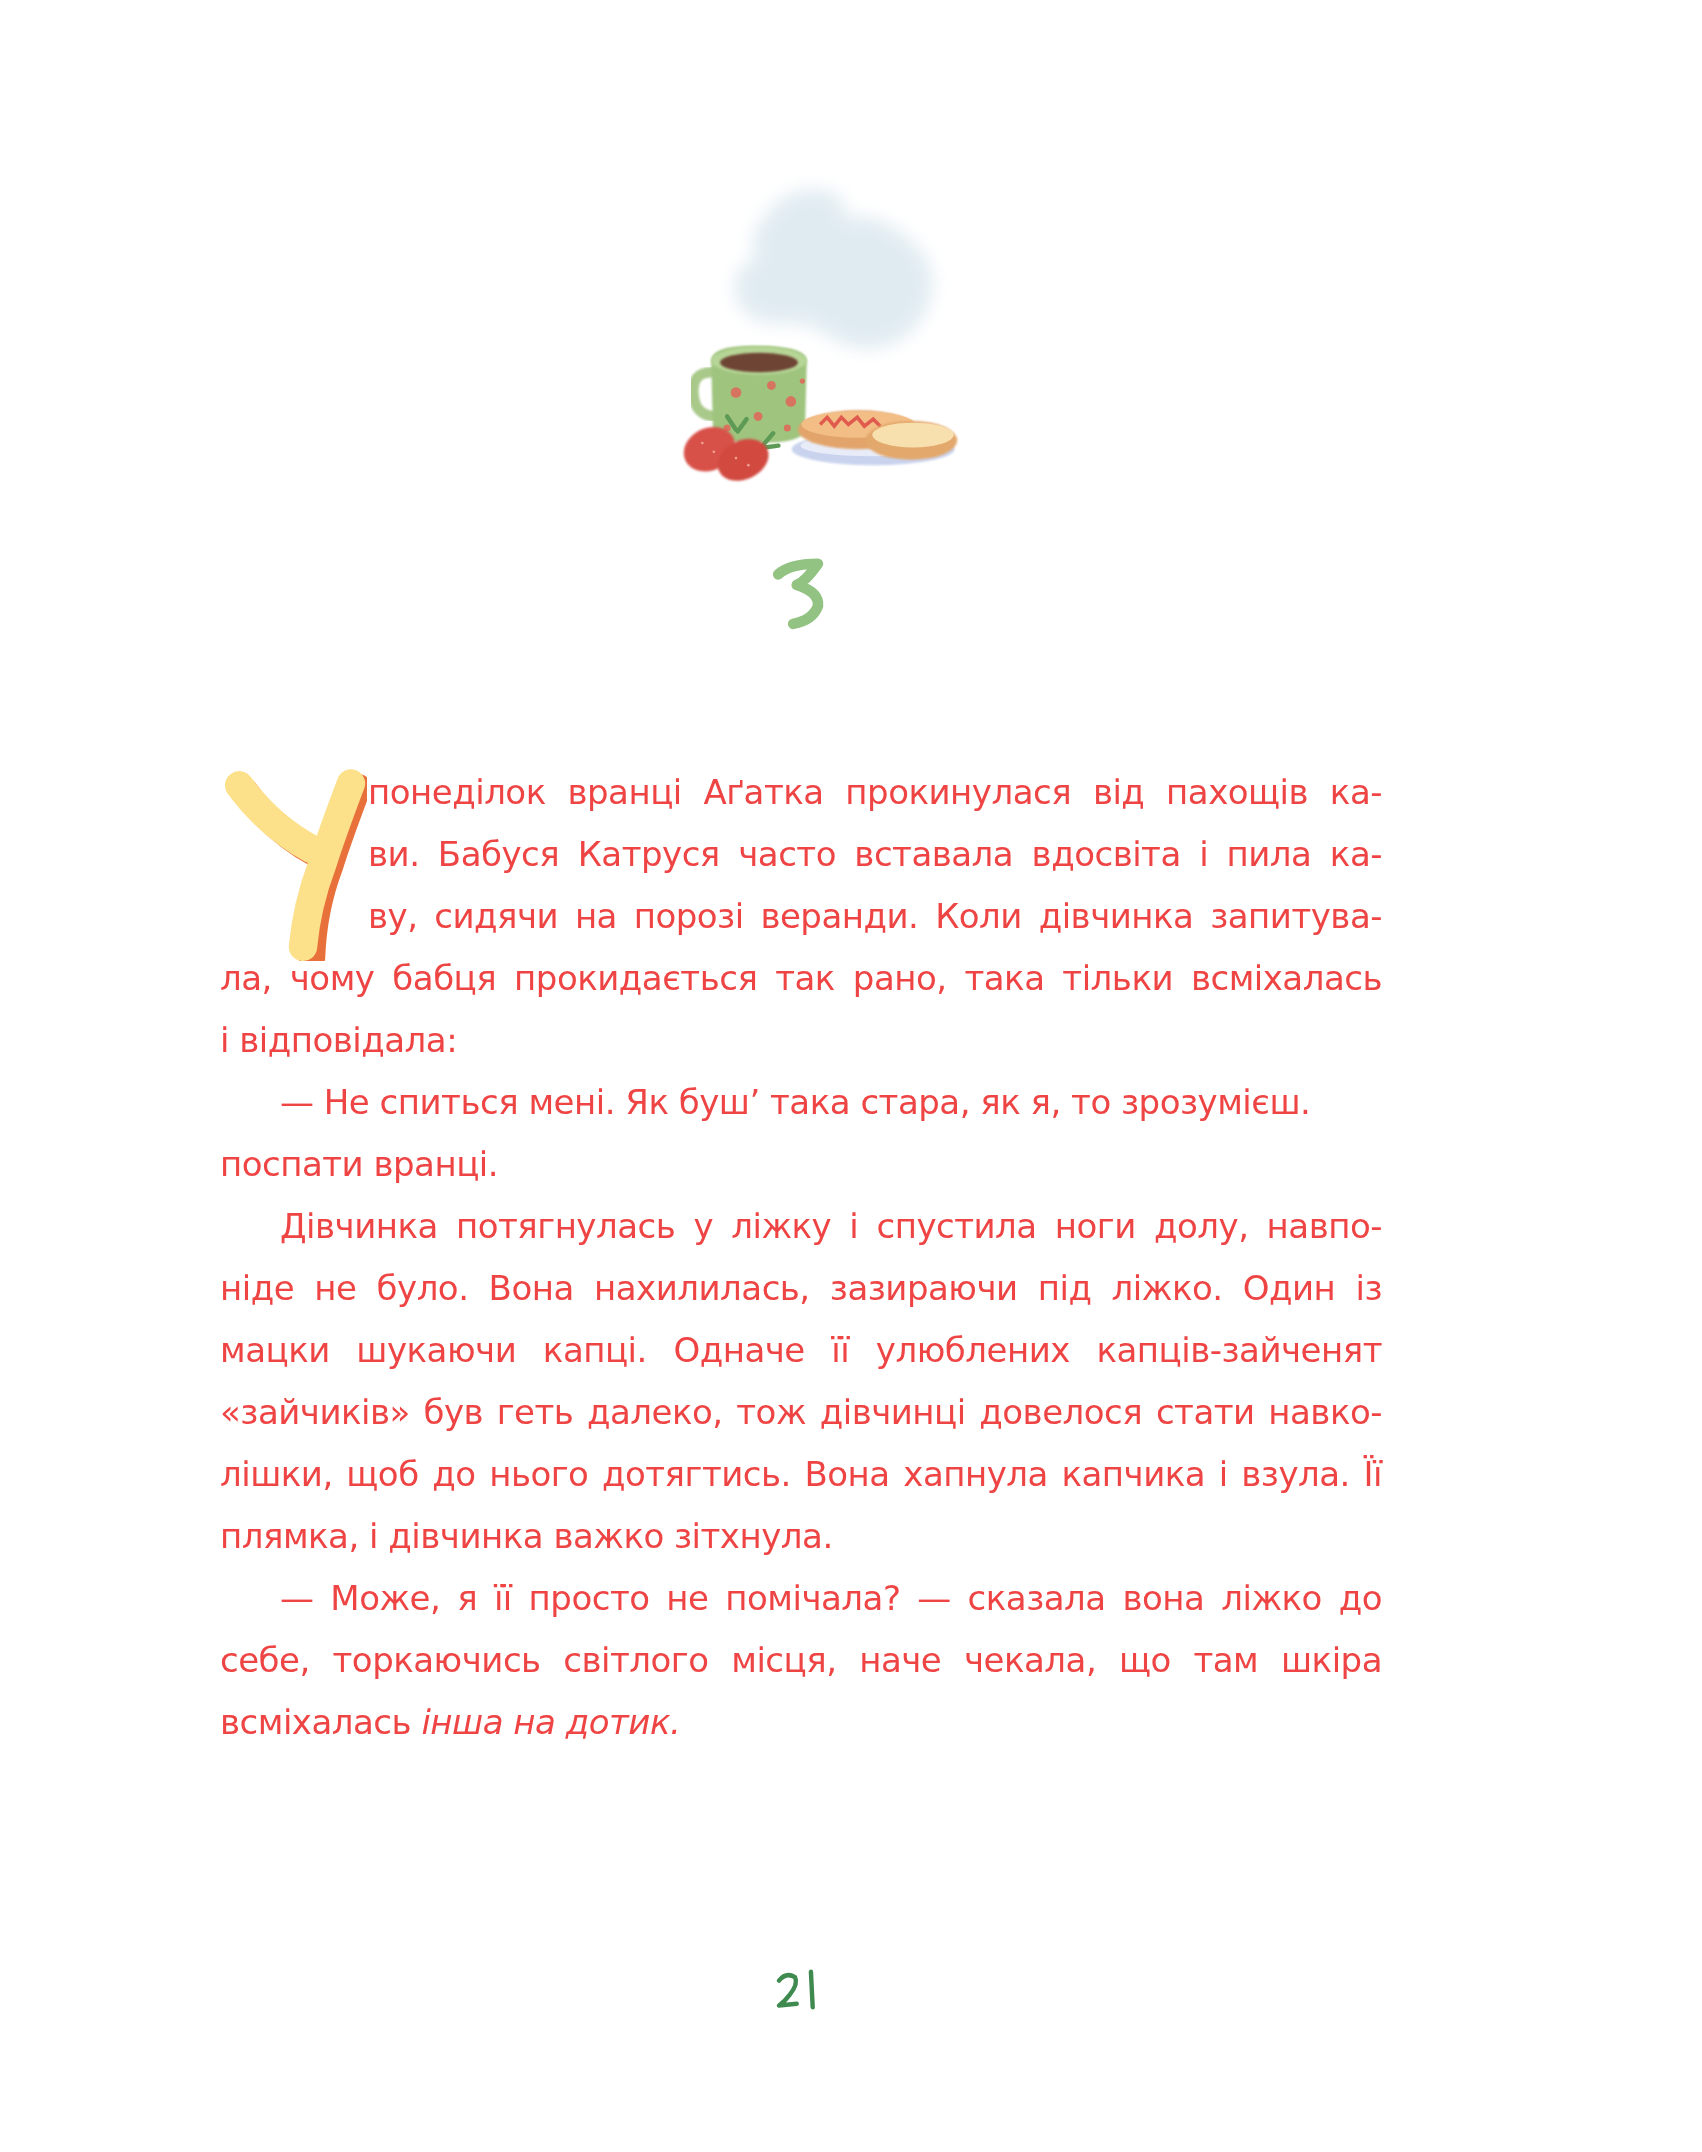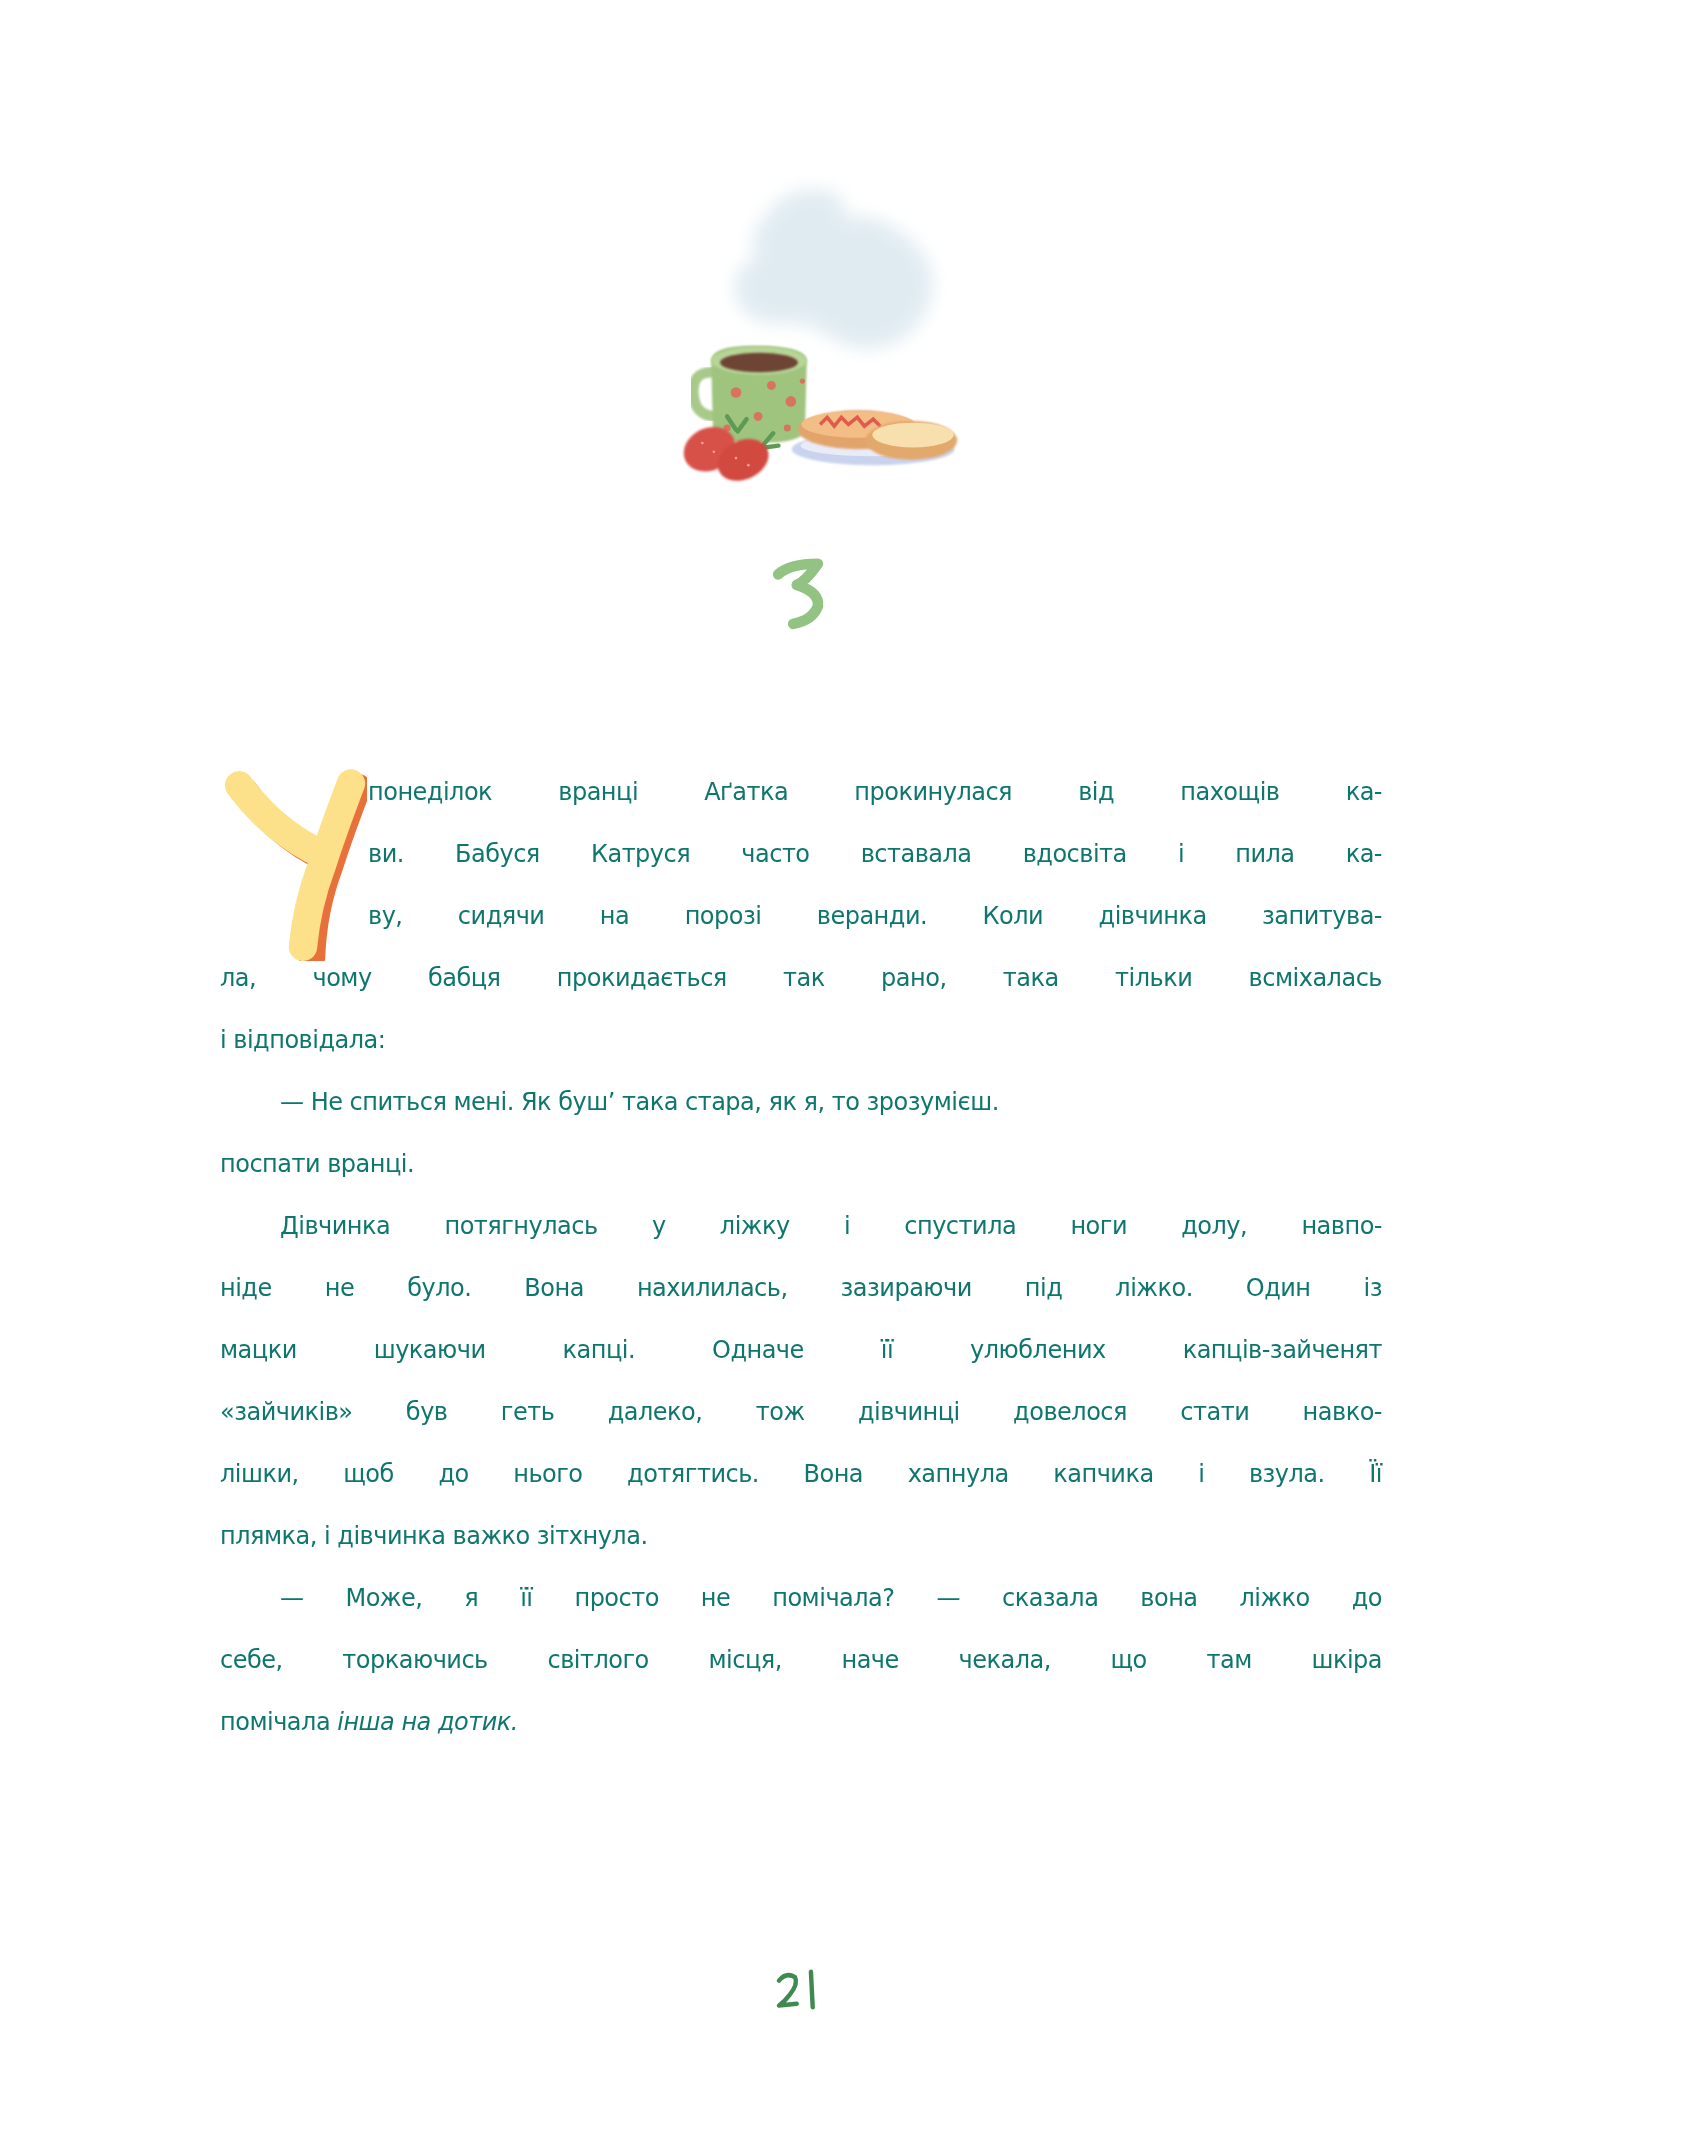--- a/index.html
+++ b/index.html
@@ -11,21 +11,21 @@
 
   .chapter-number {
     position: absolute; left: 754px; top: 532px; width: 89px; height: 106px;
   }
   .chapter-number svg { width: 100%; height: 100%; display: block; }
   .chapter-number .sr { position:absolute; opacity:0; }
 
   .body-text {
     position: absolute; left: 220px; top: 761px; width: 1162px;
     font-family: "DejaVu Sans", sans-serif;
-    font-size: 24px; line-height: 62px; color: #0f766e;
+    font-size: 34px; line-height: 62px; color: #ef4444;
     letter-spacing: -0.5px;
   }
   .line { display: block; white-space: nowrap; text-align: justify; text-align-last: justify; height: 62px; }
   .line.last { text-align-last: left; }
   .line.indent-cap { padding-left: 148px; }
   .line.indent { padding-left: 60px; }
   .italic { font-style: italic; }
 
   .dropcap { position: absolute; left: 216px; top: 764px; width: 151px; height: 197px; }
   .dropcap svg { width: 100%; height: 100%; display: block; }
@@ -127,21 +127,21 @@
     <span class="line indent last">— Не спиться мені. Як буш’ така стара, як я, то зрозумієш.</span>
     <span class="line last">поспати вранці.</span>
     <span class="line indent">Дівчинка потягнулась у ліжку і спустила ноги долу, навпо-</span>
     <span class="line">ніде не було. Вона нахилилась, зазираючи під ліжко. Один із</span>
     <span class="line">мацки шукаючи капці. Одначе її улюблених капців-зайченят</span>
     <span class="line">«зайчиків» був геть далеко, тож дівчинці довелося стати навко-</span>
     <span class="line">лішки, щоб до нього дотягтись. Вона хапнула капчика і взула. Її</span>
     <span class="line last">плямка, і дівчинка важко зітхнула.</span>
     <span class="line indent">— Може, я її просто не помічала? — сказала вона ліжко до</span>
     <span class="line">себе, торкаючись світлого місця, наче чекала, що там шкіра</span>
-    <span class="line last"><span>помічала </span><span class="italic">інша на дотик.</span></span>
+    <span class="line last"><span>всміхалась </span><span class="italic">інша на дотик.</span></span>
   </div>
 
   <div class="page-number">
     <svg viewBox="0 0 80 64">
       <path d="M18 22 Q26 12 36 18 Q40 26 30 38 Q24 46 18 50 L38 48" fill="none" stroke="#3e8a4f" stroke-width="5" stroke-linecap="round" stroke-linejoin="round"></path>
       <path d="M54 12 L56 52" fill="none" stroke="#3e8a4f" stroke-width="5" stroke-linecap="round"></path>
     </svg>
     <span class="sr">21</span>
   </div>
 

